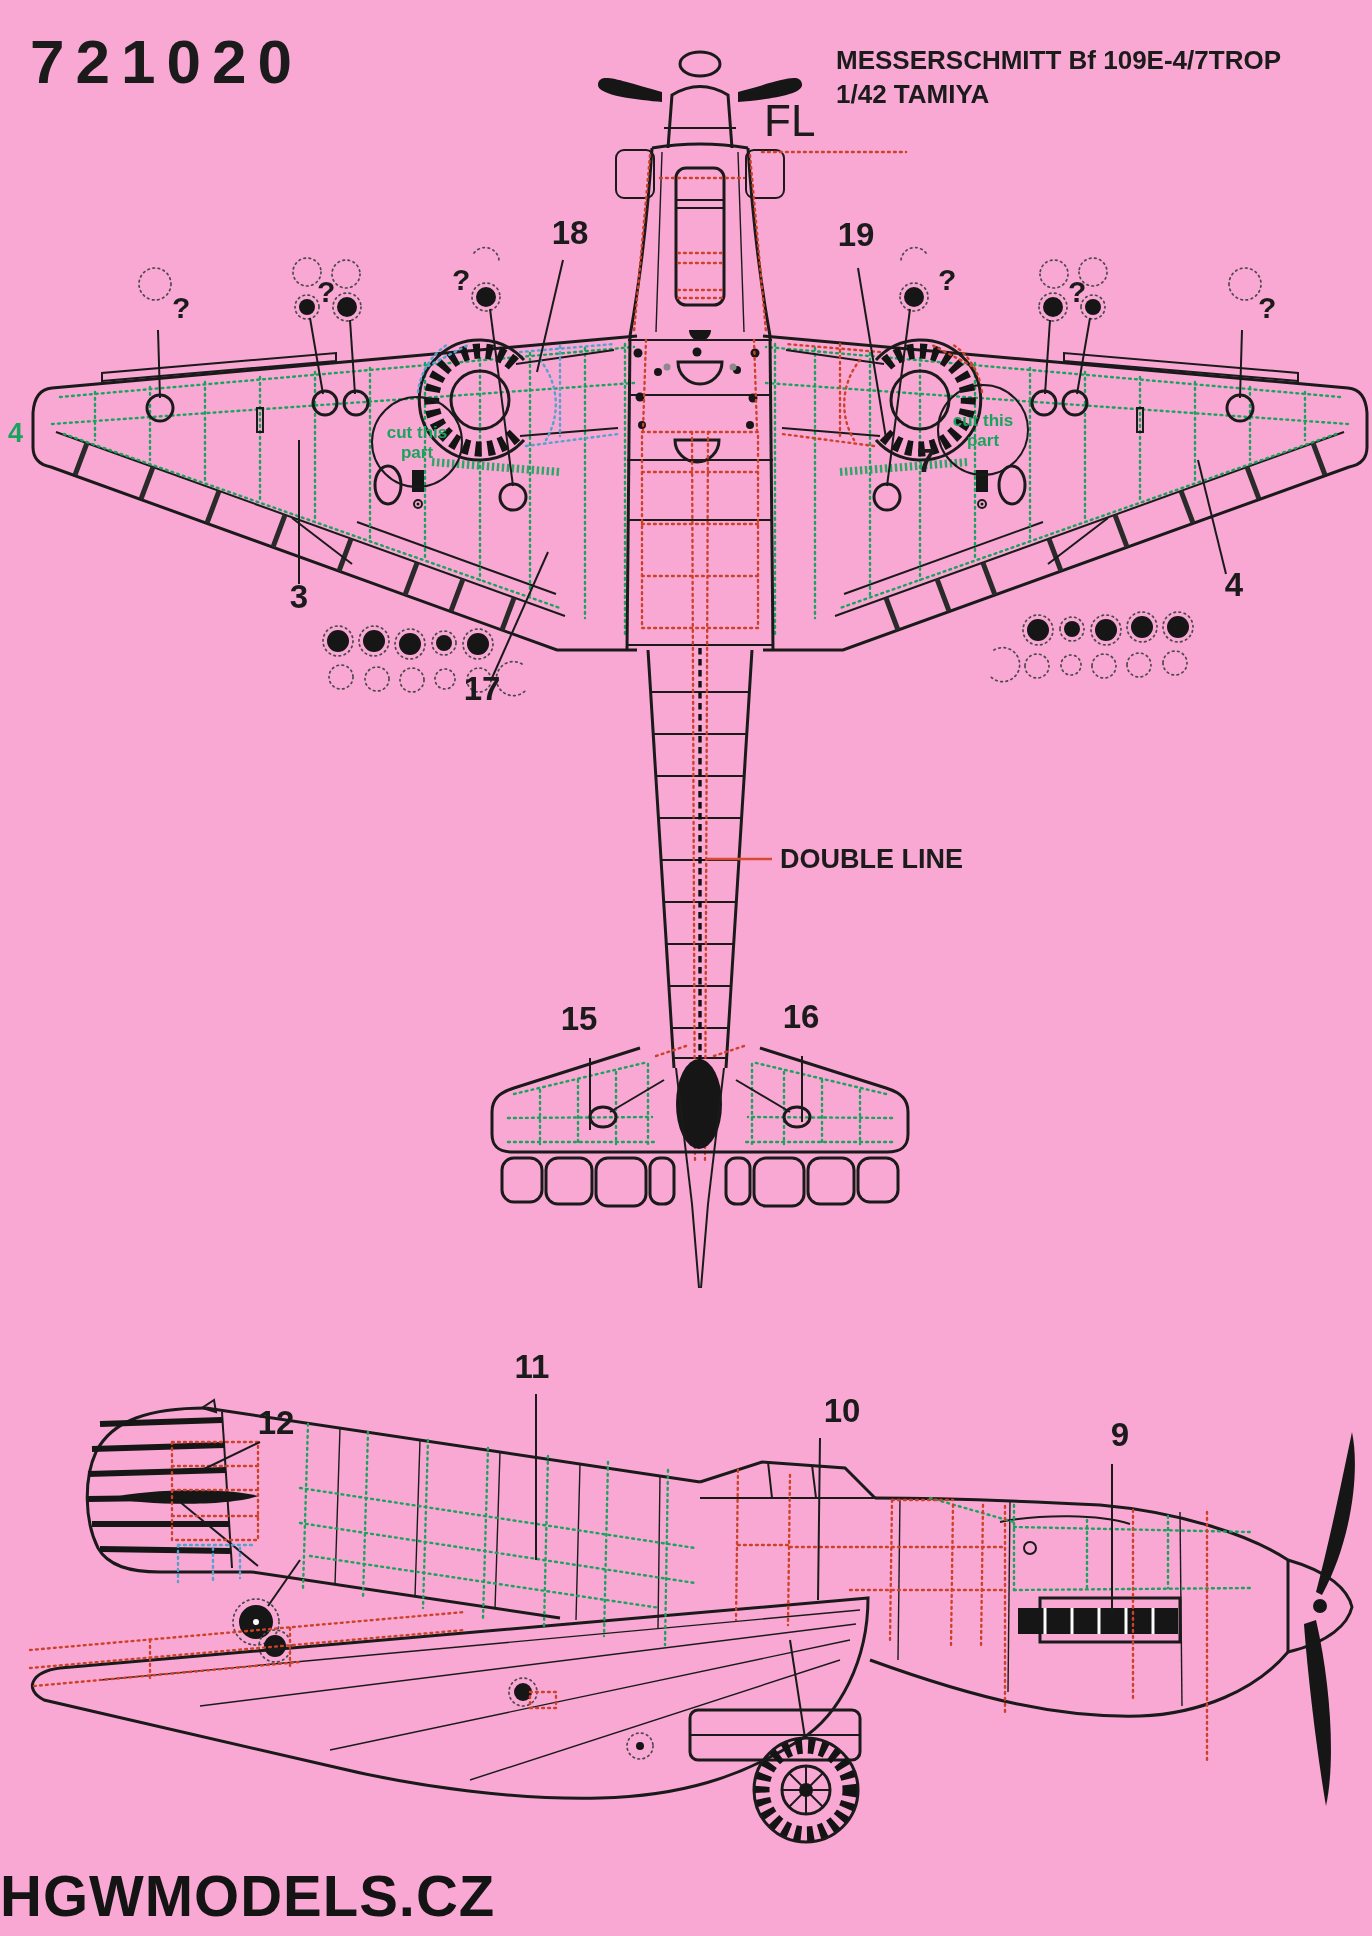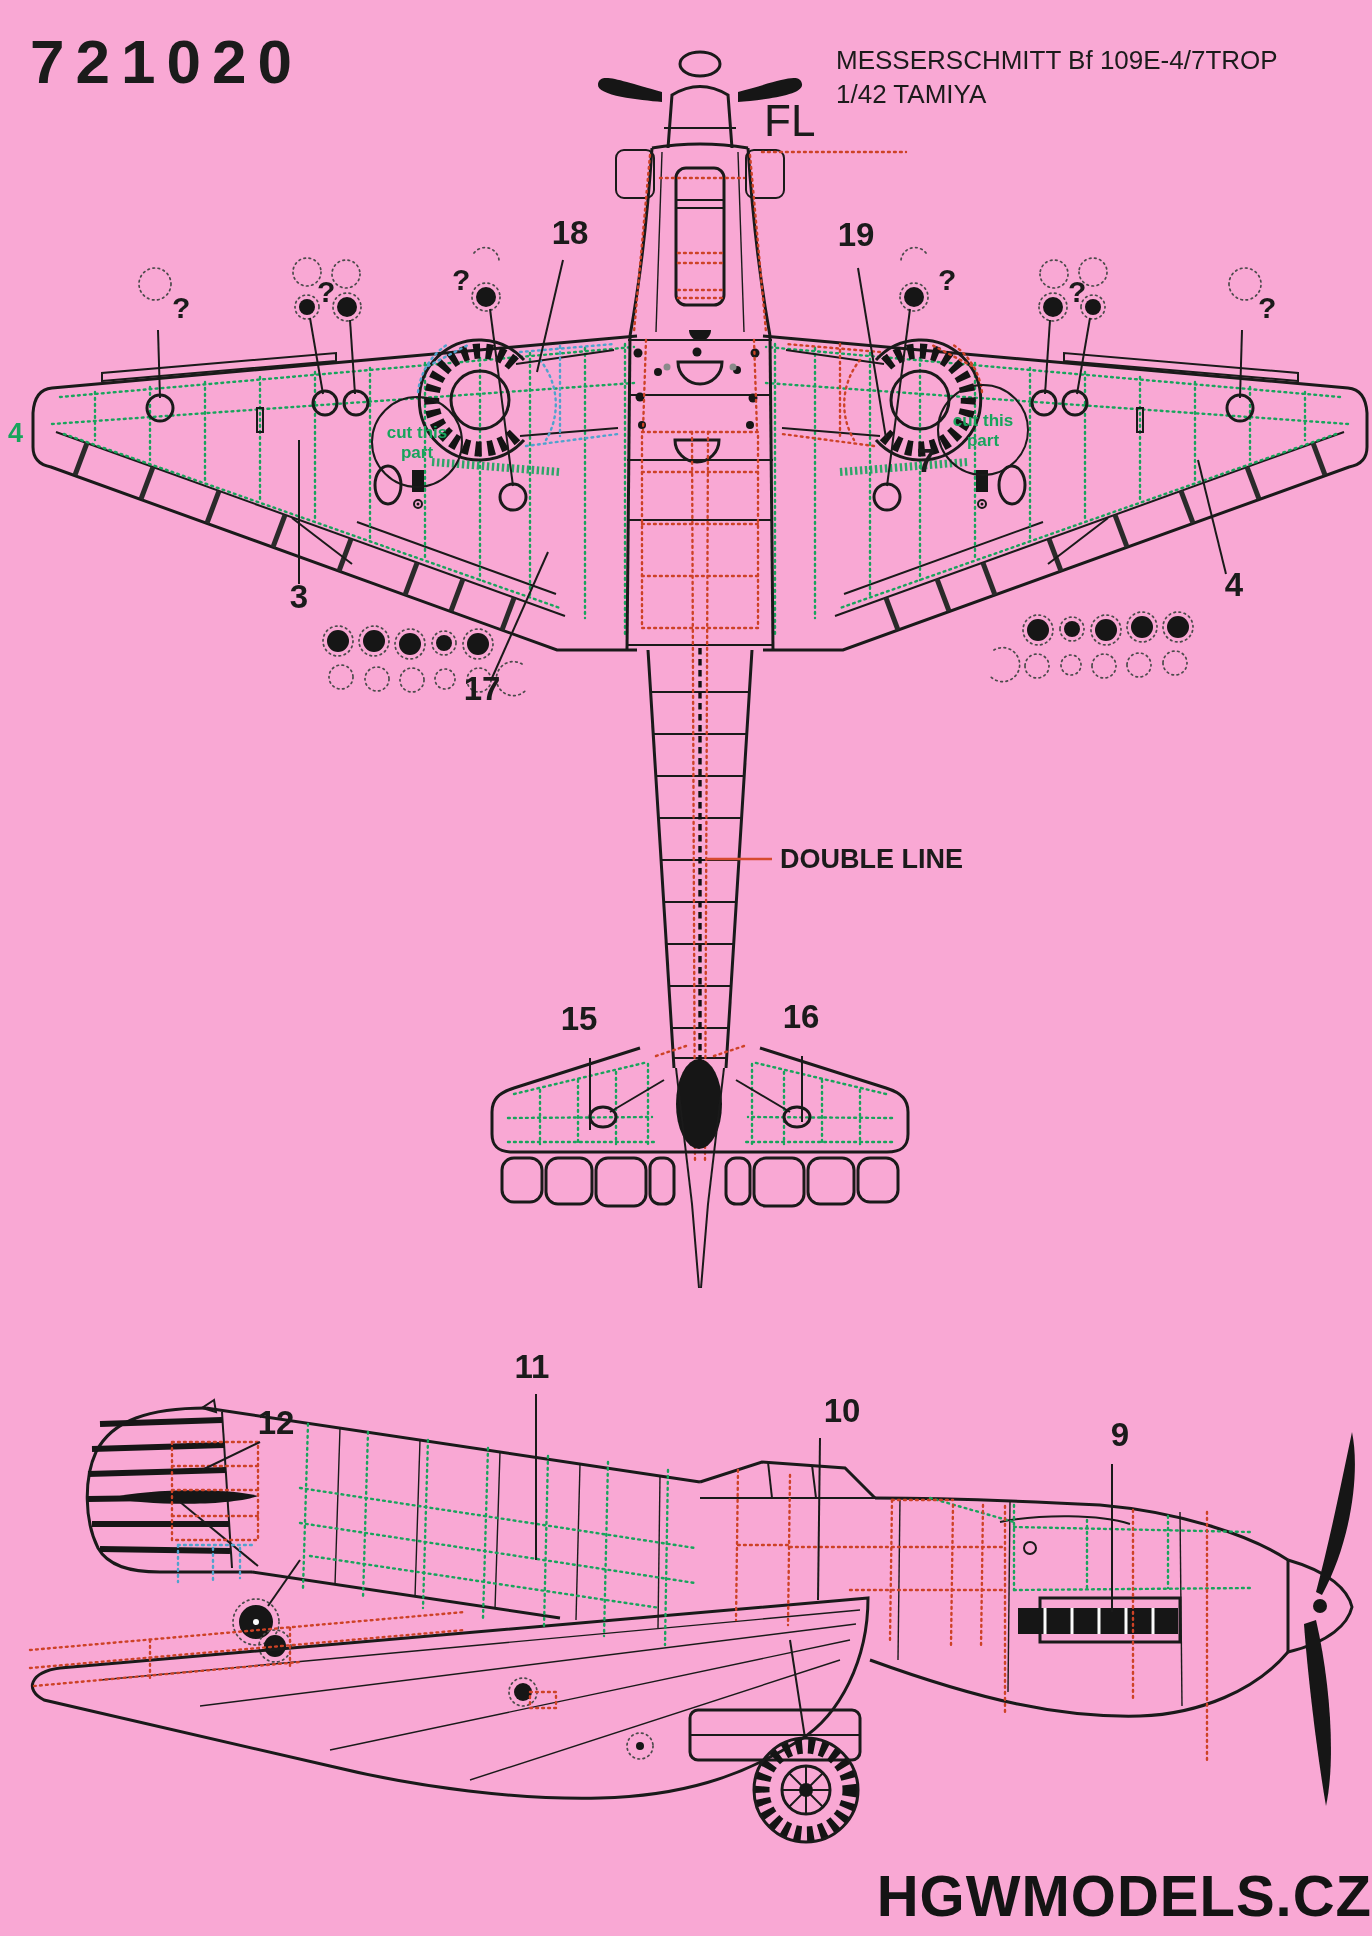--- a/index.html
+++ b/index.html
@@ -1,20 +1,20 @@
 <!DOCTYPE html>
 <html><head>
 <meta charset="utf-8">
 <style>
   html,body{margin:0;padding:0;background:#e8e8e8}
   .page{position:relative;width:1372px;height:1936px;background:#f9a8d4;overflow:hidden;
         font-family:"Liberation Sans",sans-serif;color:#1b1b1b}
   .code{position:absolute;left:30px;top:26px;font-weight:bold;font-size:62px;letter-spacing:11px}
-  .title{position:absolute;left:836px;top:44px;font-weight:normal;font-size:26px;line-height:1.3}
-  .footer{position:absolute;left:0;width:100%;top:1862px;text-align:right;
+  .title{position:absolute;left:836px;top:44px;font-weight:bold;font-size:26px;line-height:1.3}
+  .footer{position:absolute;left:0;width:100%;top:1862px;text-align:left;
           font-weight:bold;font-size:58px;letter-spacing:1px;color:#141414}
   svg.diagram{position:absolute;left:0;top:0}
   
   .ink{stroke:#1a1a1a;fill:none;stroke-width:2}
   .ink1{stroke:#1a1a1a;fill:none;stroke-width:1.4}
   .ink3{stroke:#1a1a1a;fill:none;stroke-width:3}
   .ink4{stroke:#2a2a2a;fill:none;stroke-width:5}
   .fillk{fill:#161616;stroke:none}
   .gdot{stroke:#18a45c;stroke-width:2.4;stroke-dasharray:1.8 4.2;fill:none;stroke-linecap:round}
   .ghatch{stroke:#18a45c;stroke-width:8;stroke-dasharray:2.4 2.6;fill:none;opacity:.9}

